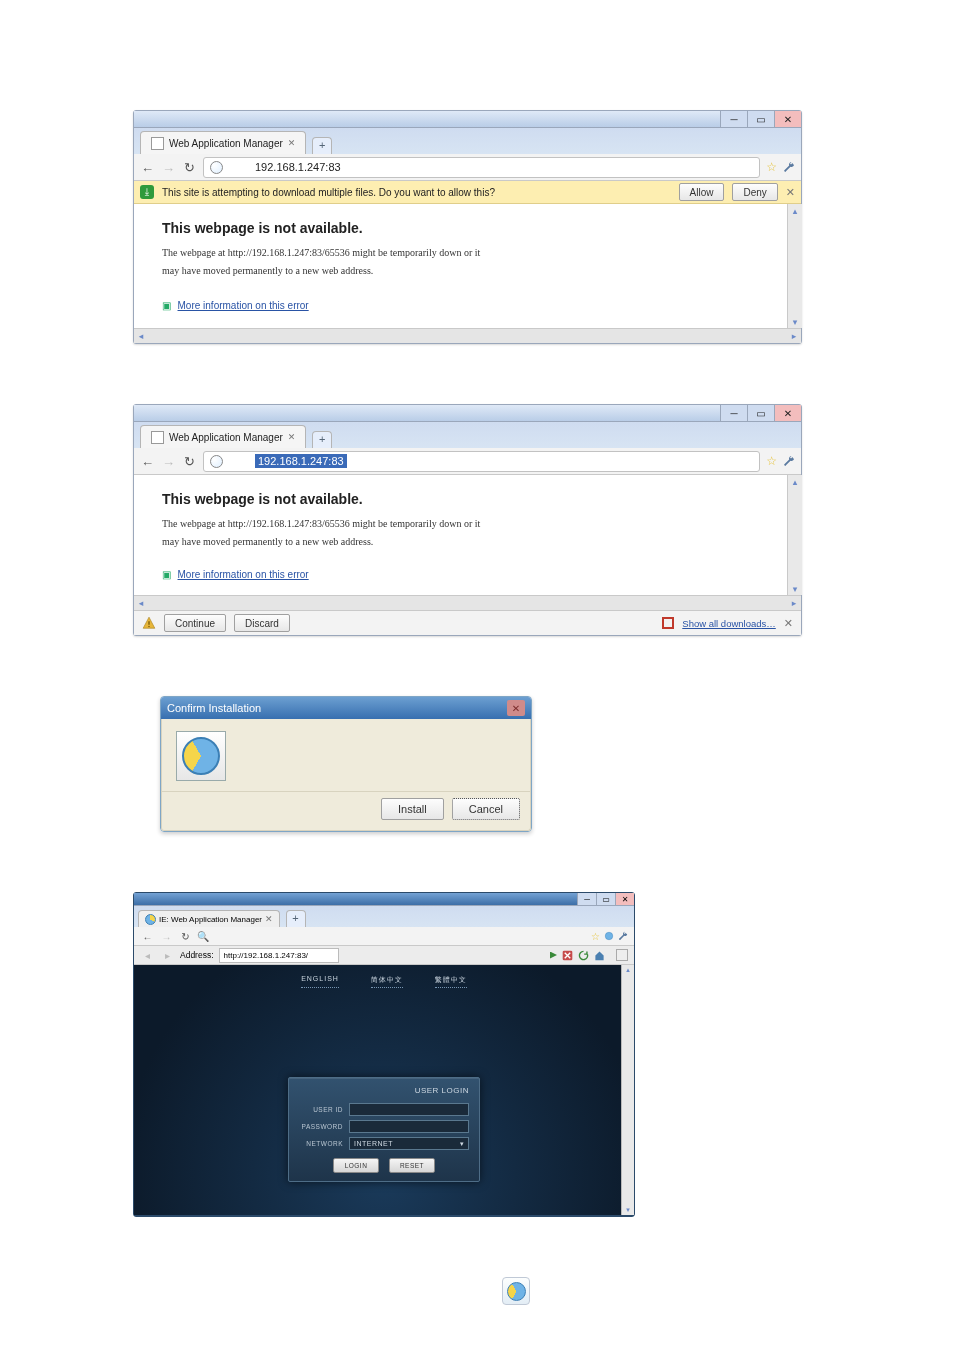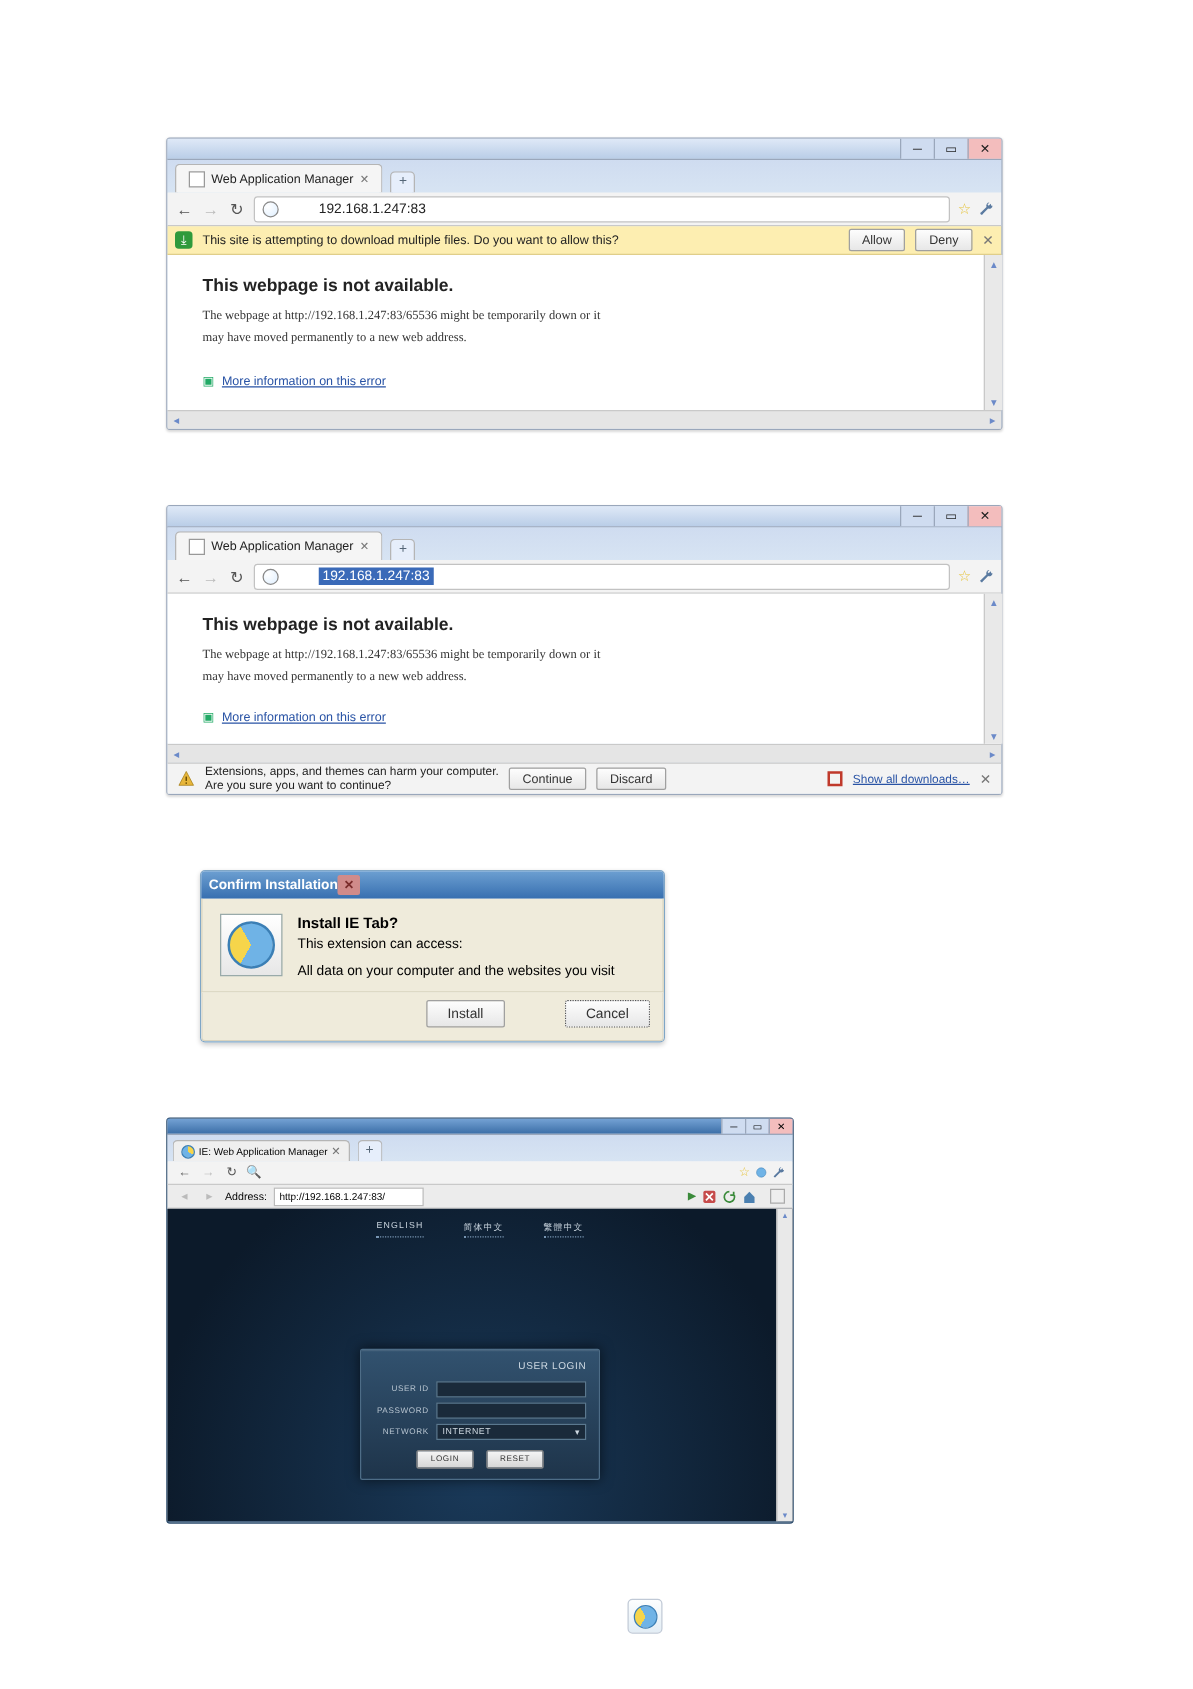--- a/index.html
+++ b/index.html
@@ -75,21 +75,21 @@
     padding:0 6px; background:#fdeeb1; border-bottom:1px solid #e0ce8a; font-size:10px;
   }
   .alertbar .jig { width:14px; height:14px; background:#2f9a3b; border-radius:3px; display:flex; align-items:center; justify-content:center; color:#fff; font-size:10px; }
   .alertbar .spacer { flex:1; }
   .btn {
     display:inline-flex; align-items:center; justify-content:center;
     height:16px; padding:0 10px;
     background:linear-gradient(#fdfdfd,#e7e7e7);
     border:1px solid #a0a0a0; border-radius:2px; font-size:10px; color:#333;text-align:center;
   }
-  .btn.sel { border:1px dotted #444;margin-left:40px; }
+  .btn.sel { border:1px dotted #444; }
   .closex { color:#777; font-size:11px; }
   .content {
     position:relative;
     background:#fff; padding:16px 28px 12px 28px;
   }
   .content h2 { margin:0 0 10px 0; font-size:14px; font-weight:bold; }
   .content p { margin:0 0 4px 0; font-size:10px; color:#333; line-height:1.35;font-family:Liberation Serif, serif; }
   .content a { color:#2953a5; text-decoration:underline; font-size:10px; }
   .plus { color:#2a6; font-size:10px; margin-right:3px; }
   .vscroll {
@@ -111,22 +111,22 @@
   .dlbar .dlink { color:#2953a5; text-decoration:underline; }
   .smallrect { width:8px; height:8px; border:2px solid #c0392b; }
 
   
   .dialog {
     width:370px; margin-left:160px;
     border:1px solid #7fa6c6; border-radius:4px;
     box-shadow:0 2px 4px rgba(0,0,0,.2);
   }
   .dialog .dtitle {
-    height:22px; display:flex; align-items:center; 
-    padding:0 6px; color:#fff; font-size:11px; font-weight:bold;
+    height:22px; display:flex; align-items:center; justify-content:space-between;
+    padding:0 6px; color:#fff; font-size:11px; font-weight:normal;
     background:linear-gradient(#6c9fd1, #376fb0); border-radius:3px 3px 0 0;
   }
   .dialog .dtitle .dx { width:18px; height:16px; display:flex; align-items:center; justify-content:center; background:#d08b8a; border-radius:2px; color:#7a2c2b; font-size:10px; }
   .dialog .dbody {
     background:#efebdb; padding:12px 14px 10px 14px; display:flex; gap:12px;
     border:1px solid #d8d3bf; border-top:none;
   }
   .dialog .iewrap { width:48px; height:48px; border:1px solid #9aa; background:linear-gradient(#fff,#e7e7e7); position:relative; display:flex; align-items:center; justify-content:center; }
   .dialog .ie {
      width:34px; height:34px; border-radius:50%;
@@ -319,47 +319,38 @@
       <div class="arrow">◂</div>
         <div class="track"></div>
         <div class="arrow">▸</div>
     </div>
     <div class="dlbar">
       <svg class="warn" viewBox="0 0 24 24">
           <path fill="#e7b63a" stroke="#a37b12" d="M12 2 2 21h20L12 2z"></path>
           <rect x="11" y="9" width="2" height="6" fill="#6b4d00"></rect>
           <rect x="11" y="17" width="2" height="2" fill="#6b4d00"></rect>
         </svg>
-      <div>
-        <div>Extensions, apps, and themes can harm your computer.</div>
-        <div>Are you sure you want to continue?</div>
-      </div>
       <span class="btn">Continue</span>
       <span class="btn">Discard</span>
       <span class="spacer"></span>
       <span class="smallrect"></span>
       <a href="#" class="dlink">Show all downloads…</a>
       <span class="closex">✕</span>
     </div>
   </div>
 
   <div class="dialog">
     <div class="dtitle">
       <span>Confirm Installation</span>
       <span class="dx">✕</span>
     </div>
     <div class="dbody">
       <div class="iewrap">
           <div class="ie"></div>
         </div>
-      <div style="flex:1">
-        <h3>Install IE Tab?</h3>
-        <p class="sub">This extension can access:</p>
-        <p class="desc">All data on your computer and the websites you visit</p>
-      </div>
     </div>
     <div class="dbtns">
       <span class="btn">Install</span>
       <span class="btn sel">Cancel</span>
     </div>
   </div>
 
   <div class="browser2">
     <div class="titlebar">
       <div class="winbtn">─</div>

